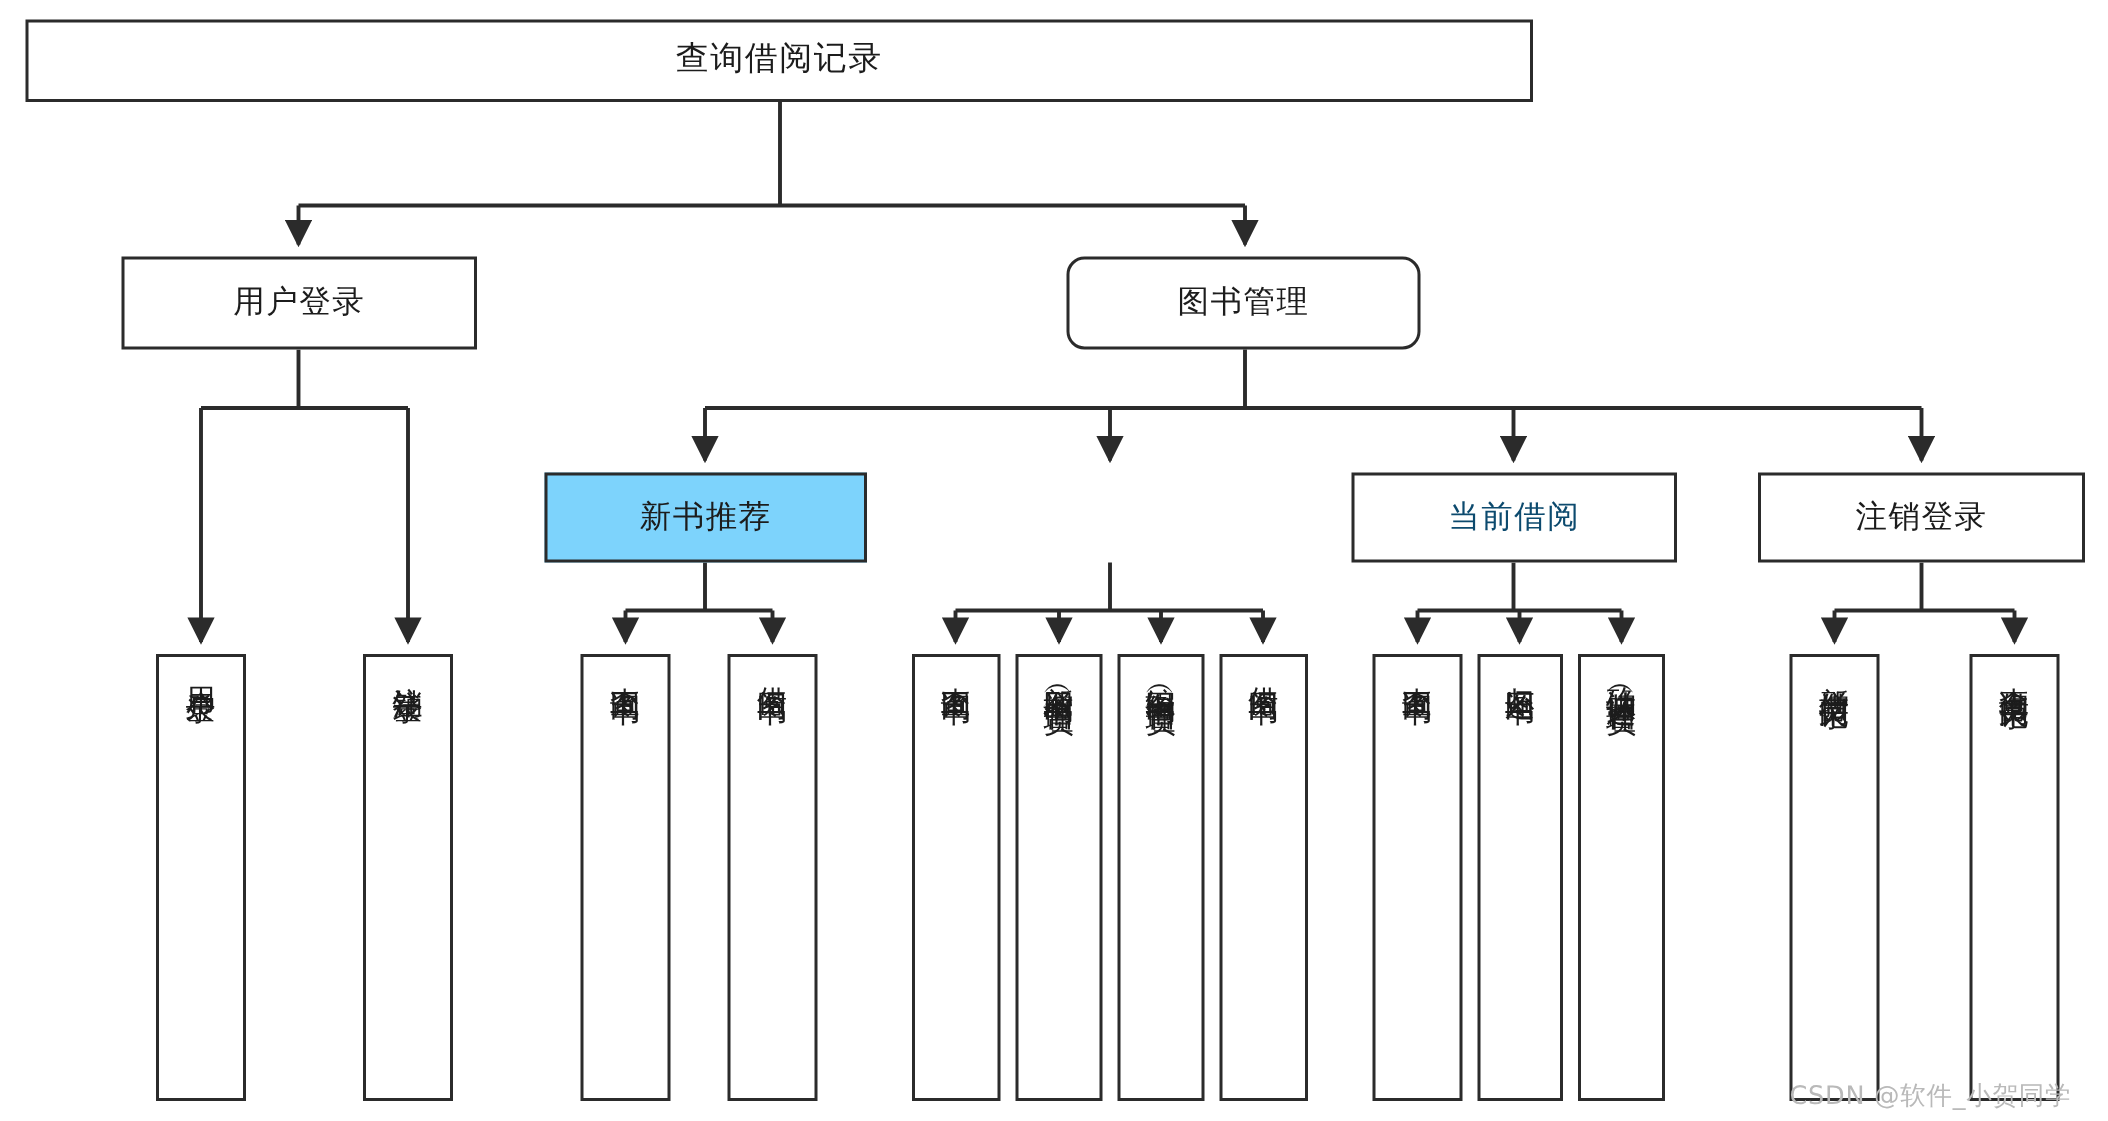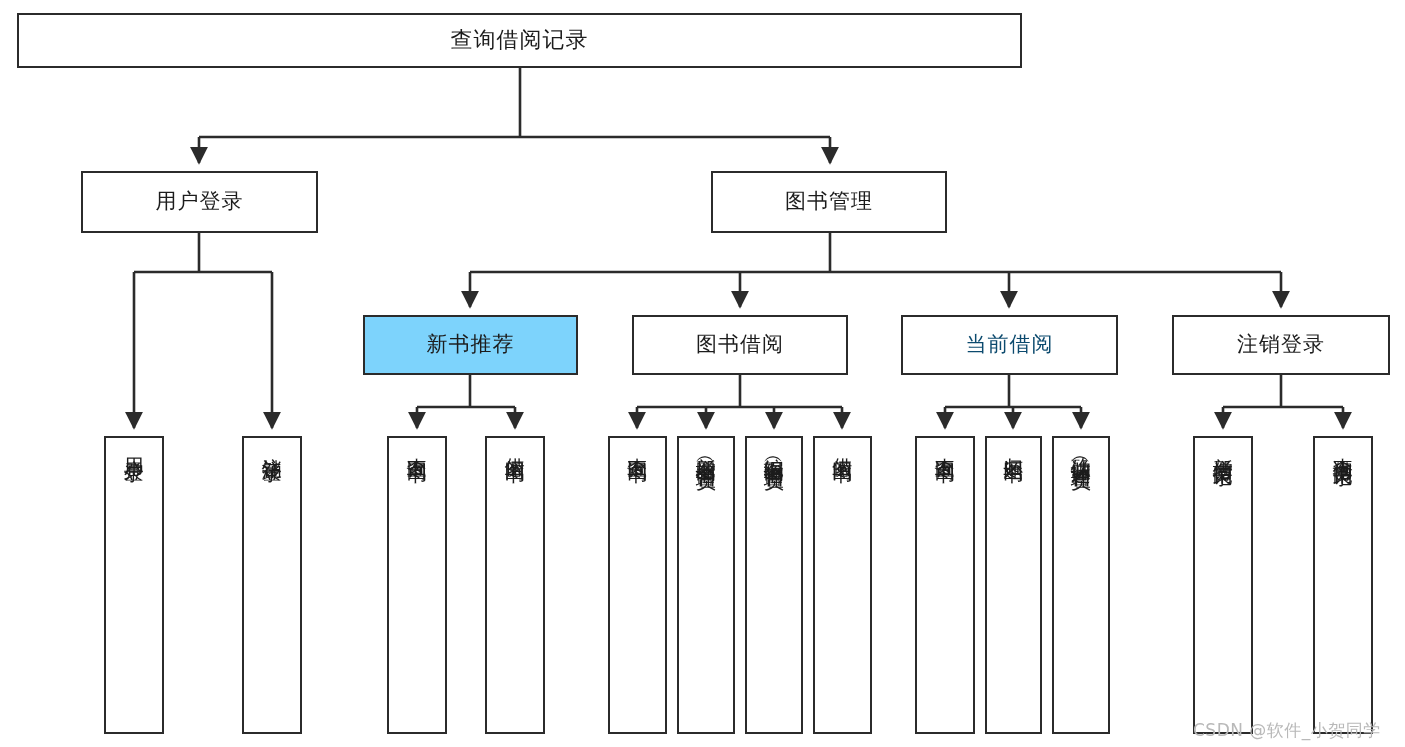--- a/index.html
+++ b/index.html
@@ -122,29 +122,26 @@
     </g>
   </svg>
 
   <div class="node horiz root" style="left: 17px; top: 13px; width: 1005px; height: 55px; border-color: rgb(43, 43, 43); background: rgb(255, 255, 255); color: rgb(28, 28, 28);">
     <span>查询借阅记录</span>
   </div>
 
   <div class="node horiz" style="left: 81px; top: 171px; width: 237px; height: 62px; border-color: rgb(43, 43, 43); background: rgb(255, 255, 255); color: rgb(28, 28, 28);">
     <span>用户登录</span>
   </div>
-  <div class="node horiz" style="left: 711px; top: 171px; width: 236px; height: 62px; border-color: rgb(43, 43, 43); background: rgb(255, 255, 255); color: rgb(28, 28, 28);">
+  <div class="node horiz" style="left: 711px; top: 171px; width: 236px; height: 62px; border-color: rgb(43, 43, 43); background: rgb(255, 255, 255); color: rgb(28, 28, 28); border-radius: 12px;">
     <span>图书管理</span>
   </div>
 
   <div class="node horiz" style="left: 363px; top: 315px; width: 215px; height: 60px; border-color: rgb(43, 43, 43); background: #7dd3fc; color: rgb(28, 28, 28);">
     <span>新书推荐</span>
-  </div>
-  <div class="node horiz" style="left: 632px; top: 315px; width: 216px; height: 60px; border-color: rgb(43, 43, 43); background: rgb(255, 255, 255); color: rgb(28, 28, 28);">
-    <span>图书借阅</span>
   </div>
   <div class="node horiz" style="left: 901px; top: 315px; width: 217px; height: 60px; border-color: rgb(43, 43, 43); background: rgb(255, 255, 255); color: #0c4a6e;">
     <span>当前借阅</span>
   </div>
   <div class="node horiz" style="left: 1172px; top: 315px; width: 218px; height: 60px; border-color: rgb(43, 43, 43); background: rgb(255, 255, 255); color: rgb(28, 28, 28);">
     <span>注销登录</span>
   </div>
 
   <div class="node leaf" style="left: 104px; top: 436px; width: 60px; height: 298px; border-color: rgb(43, 43, 43); background: rgb(255, 255, 255); color: rgb(28, 28, 28);">
     <span class="vtext">用户登录</span>

